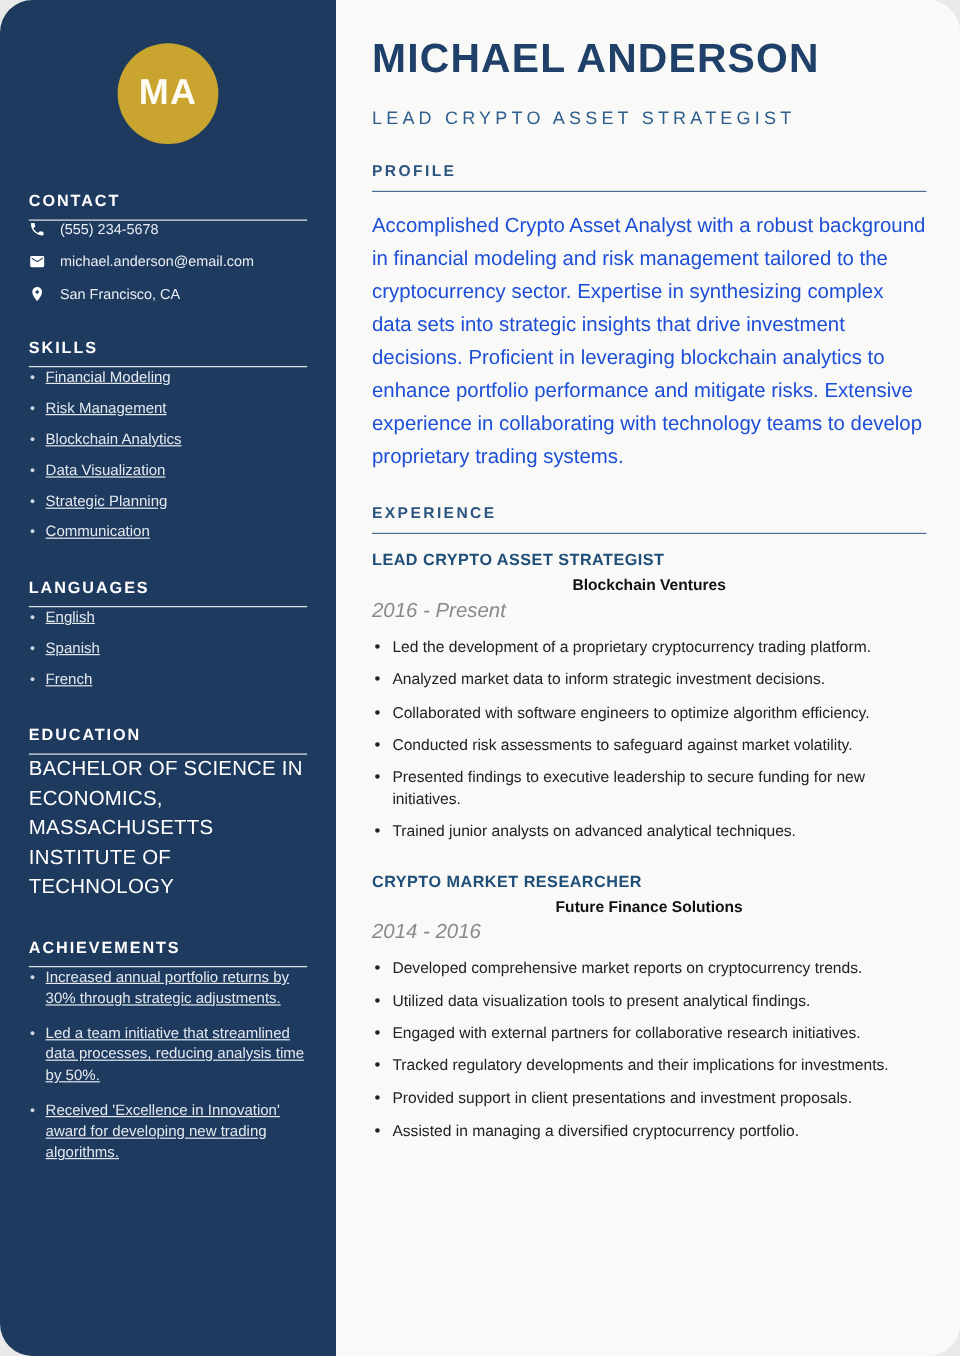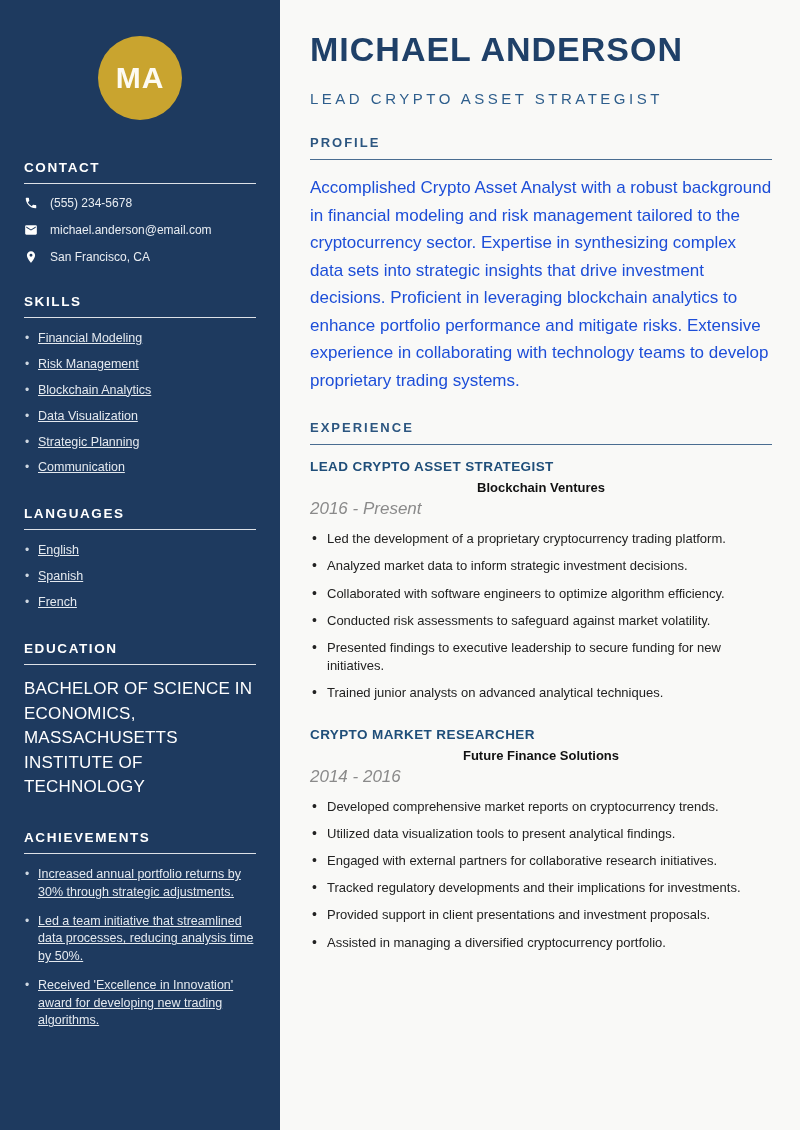--- a/index.html
+++ b/index.html
@@ -1,39 +1,39 @@
 <!DOCTYPE html>
 <html><head>
 <meta charset="utf-8">
 <style>
   * { margin: 0; padding: 0; box-sizing: border-box; }
   html, body { background: #e9e9e9; }
   body { font-family: "Liberation Sans", sans-serif; }
   .page {
     width: 800px; height: 1130px; margin: 0 auto;
-    display: flex; background: #f9f9f7; overflow: hidden;
+    display: flex; background: #f9f9f7; overflow: hidden; border-radius: 27px;
   }
 
   
   .sidebar {
     width: 280px; min-width: 280px; background: #1e3a5f;
     color: #e9edf2; padding: 36px 24px 30px 24px;
   }
   .avatar {
     width: 84px; height: 84px; border-radius: 50%;
     background: #c9a42f; margin: 0 auto 40px auto;
     display: flex; align-items: center; justify-content: center;
   }
   .avatar span {
     font-size: 30px; font-weight: bold; color: #fdfbf2; letter-spacing: 1px;
   }
   .side-section { margin-bottom: 30px; }
   .side-title {
     font-size: 13.5px; font-weight: bold; color: #ffffff;
-    letter-spacing: 1.6px; padding-bottom: 8px; margin-bottom: 12px;
+    letter-spacing: 1.6px; padding-bottom: 8px; 
     border-bottom: 1px solid rgba(255,255,255,0.85);
   }
   .contact-row {
     display: flex; align-items: center; gap: 12px;
     font-size: 12px; color: #e9edf2; margin-bottom: 13px;
   }
   .cicon { width: 14px; height: 14px; display: inline-flex; flex: 0 0 14px; }
   .cicon svg { width: 14px; height: 14px; fill: #ffffff; }
   .side-list { list-style: none; }
   .side-list li {

